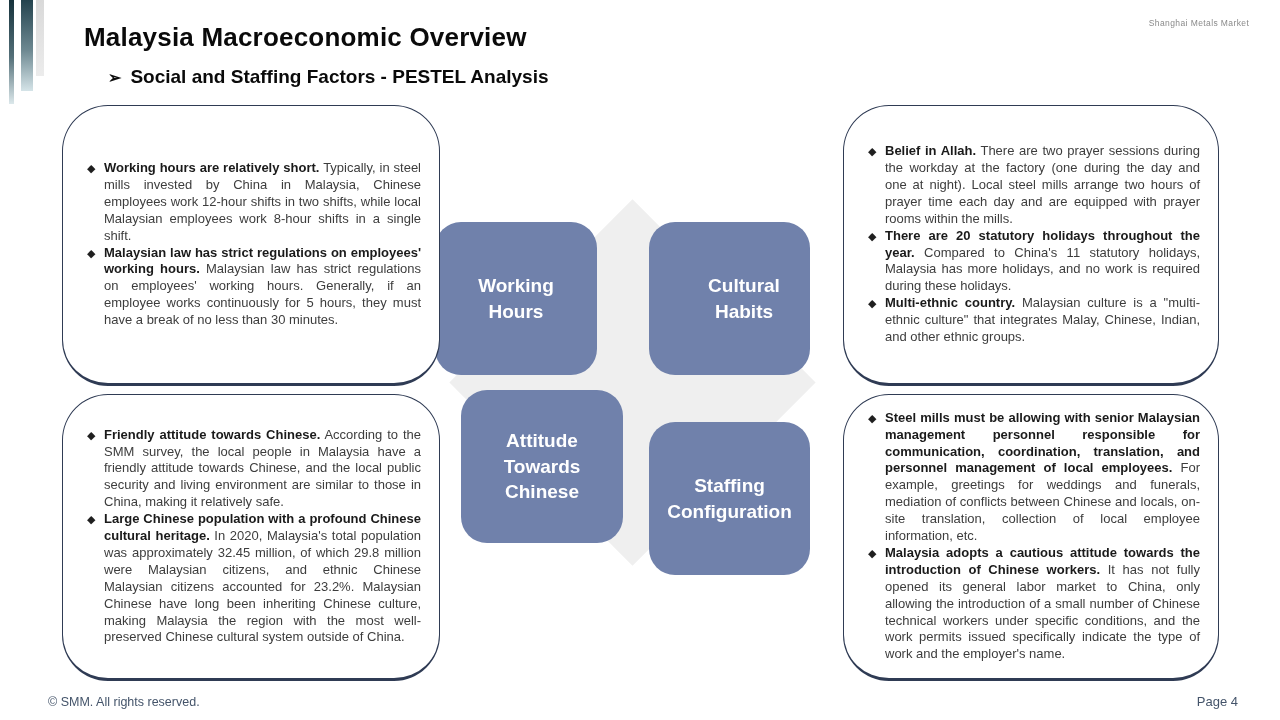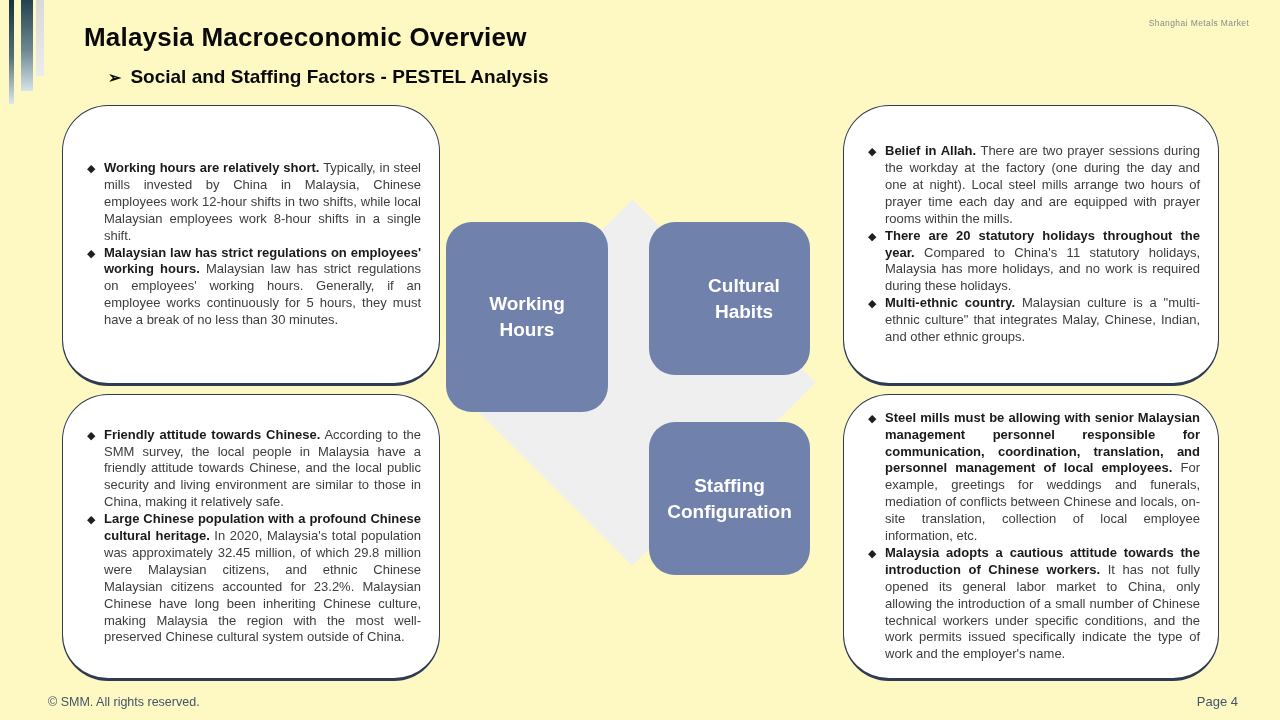--- a/index.html
+++ b/index.html
@@ -1,18 +1,18 @@
 <!DOCTYPE html>
 <html><head>
 <meta charset="utf-8">
 <style>
   html,body { margin:0; padding:0; background:#888; }
   .slide {
     position:relative; width:1280px; height:720px; margin:0 auto;
-    background:#fef9c3; overflow:hidden;
+    background:#ffffff; overflow:hidden;
     font-family:"Liberation Sans", sans-serif;
   }
   
   .bar { position:absolute; top:0; }
   .bar-a { left:9px;  width:5px;  height:104px; background:linear-gradient(180deg,#16323c 0%, #547079 55%, #dce8eb 100%); }
   .bar-b { left:21px; width:12px; height:91px;  background:linear-gradient(180deg,#24434e 0%, #6d8891 55%, #d5e4e8 100%); }
   .bar-c { left:36px; width:8px;  height:76px;  background:linear-gradient(180deg,#d9d9d9 0%, #ececec 100%); }
 
   .title {
     position:absolute; left:84px; top:22px; margin:0;
@@ -43,21 +43,21 @@
              text-align:justify; color:#3d3d3d; width:100%; }
   .bullets li { position:relative; padding-left:17px; margin:0; }
   .mk { position:absolute; left:0; top:1px; font-size:11px; color:#1f1f1f; }
   .ld { font-weight:bold; color:#1a1a1a; }
 
   
   .diamond { position:absolute; left:503px; top:253px; width:259px; height:259px;
              background:#efefef; transform:rotate(45deg); }
   .qbox { position:absolute; background:#7081ab; border-radius:26px;
           display:flex; align-items:center; justify-content:center; }
-  .q1 { left:446px; top:222px; width:162px; height:190px; }
+  .q1 { left:435px; top:222px; width:162px; height:153px; }
   .q2 { left:649px; top:222px; width:161px; height:153px;justify-content:flex-end; }
   .q3 { left:461px; top:390px; width:162px; height:153px; }
   .q4 { left:649px; top:390px; width:161px; height:153px;margin-top:32px; }
   .qlabel { width:132px; text-align:center; color:#ffffff; font-weight:bold;
             font-size:19px; line-height:1.35; overflow:visible; }
 
   .footer-left  { position:absolute; left:48px;  bottom:11px; font-size:12.5px; color:#44546a; }
   .footer-right { position:absolute; right:42px; bottom:11px; font-size:13px; color:#44546a; }
 </style>
 </head>
@@ -77,20 +77,23 @@
   <div class="logo">
     <div class="logo-caption">Shanghai Metals Market</div>
   </div>
 
   <div class="diamond"></div>
   <div class="qbox q1">
     <div class="qlabel">Working Hours</div>
   </div>
   <div class="qbox q2">
     <div class="qlabel">Cultural Habits</div>
+  </div>
+  <div class="qbox q3">
+    <div class="qlabel">Attitude Towards Chinese</div>
   </div>
   <div class="qbox q4">
     <div class="qlabel">Staffing Configuration</div>
   </div>
 
   <div class="callout tl">
     <ul class="bullets">
       <li>
         <span class="mk">◆</span>
         <span class="ld">Working hours are relatively short.</span>

